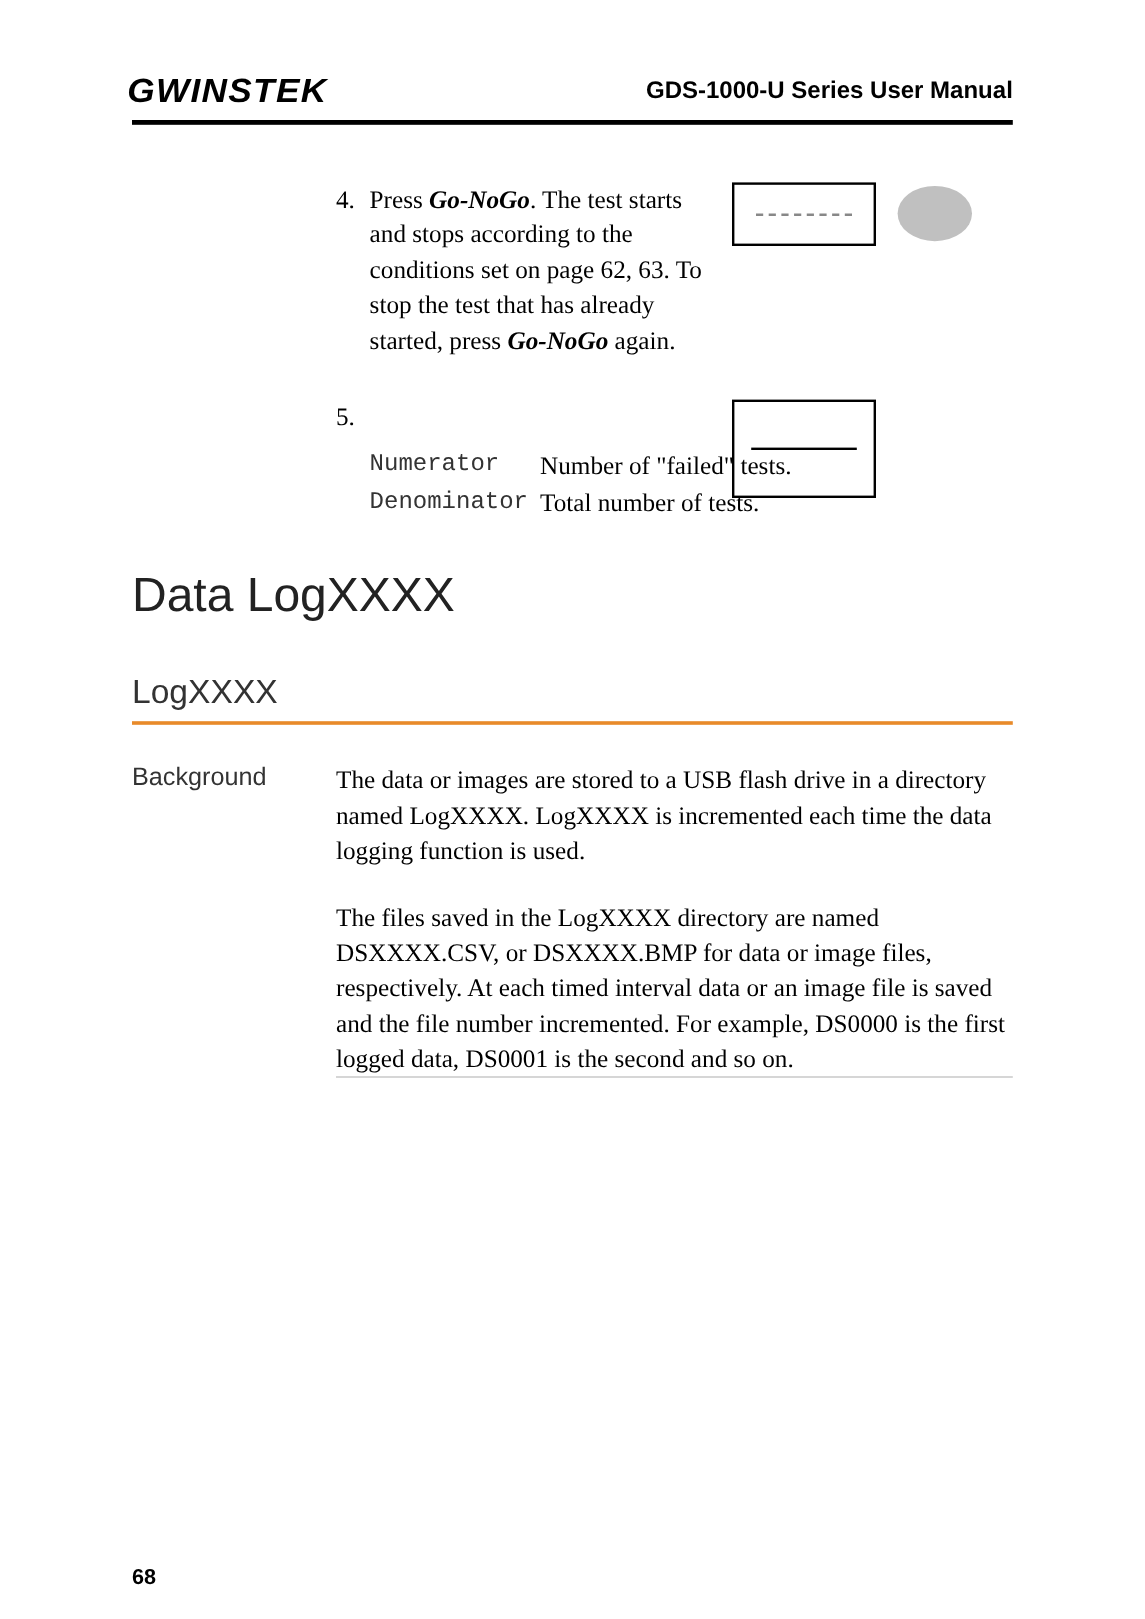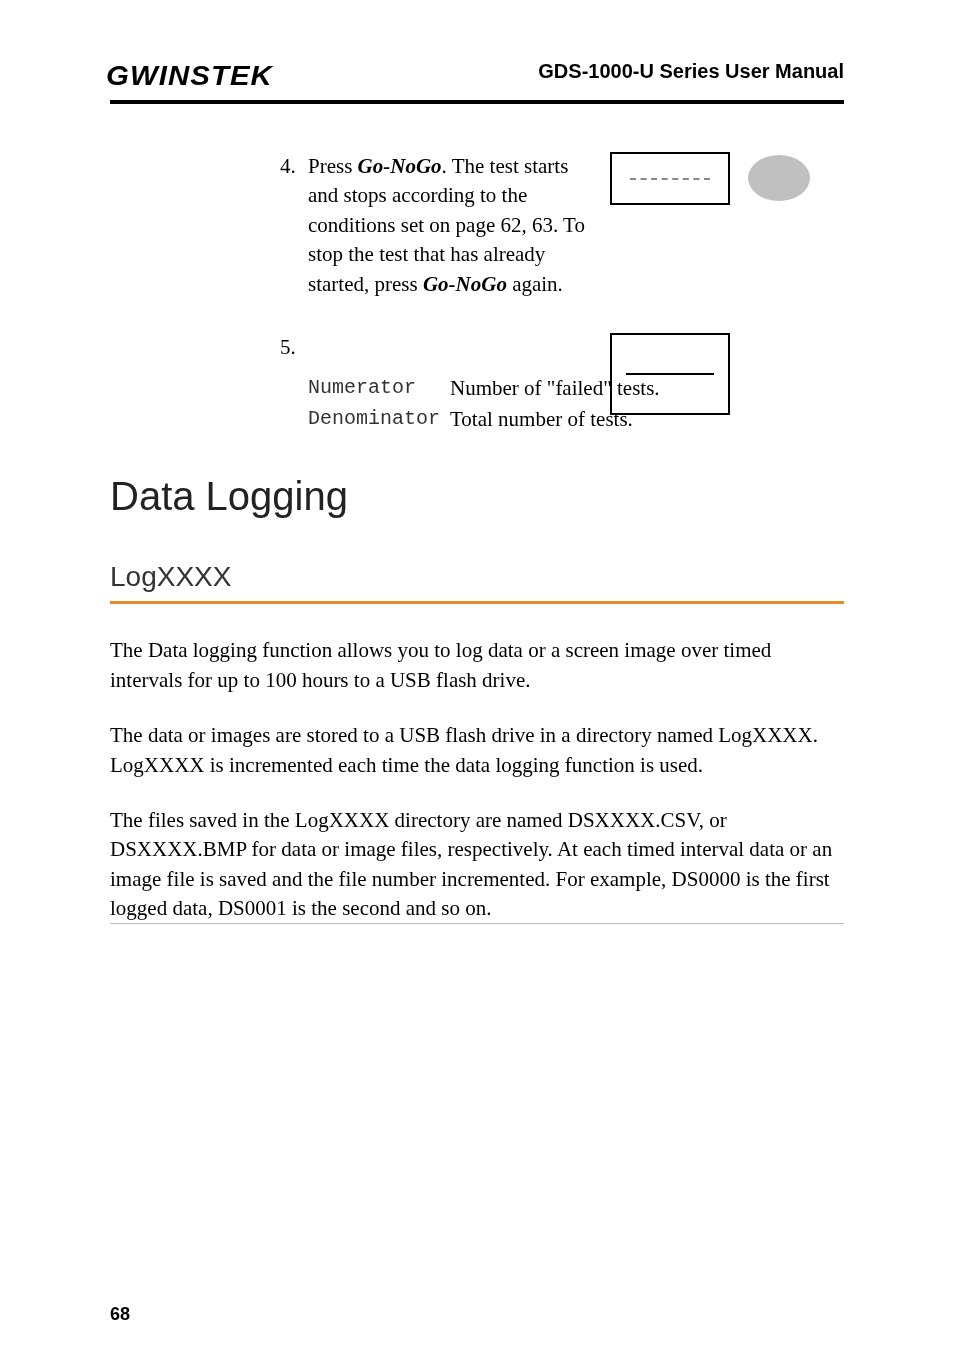--- a/index.html
+++ b/index.html
@@ -8,21 +8,21 @@
       height: 1349px;
       background: #fff;
       font-family: Georgia, 'Times New Roman', serif;
       color: #000;
       position: relative;
       padding: 60px 110px 30px 110px;
     }
     .header {
       display: flex;
       justify-content: space-between;
-      align-items: flex-start;
+      align-items: center;
       padding-bottom: 6px;
     }
     .logo {
       font-family: Arial, Helvetica, sans-serif;
       font-size: 28px;
       font-weight: 900;
       letter-spacing: 1px;
       font-style: italic;
       transform: scaleX(1.05);
     }
@@ -200,27 +200,27 @@
   <div class="subtable-spacer"></div>
   <div class="subtable-label">Numerator</div>
   <div class="subtable-val">Number of "failed" tests.</div>
 </div>
 <div class="subtable">
   <div class="subtable-spacer"></div>
   <div class="subtable-label">Denominator</div>
   <div class="subtable-val">Total number of tests.</div>
 </div>
 
-<h1 class="section">Data Logging</h1>
+<h1 class="section">Data LogXXXX</h1>
 
 <h2 class="subsection">LogXXXX</h2>
 <hr class="orange-rule">
 
 <div class="background-row">
+  <div class="background-label">Background</div>
   <div class="background-body">
-    <p>The Data logging function allows you to log data or a screen image over timed intervals for up to 100 hours to a USB flash drive.</p>
     <p>The data or images are stored to a USB flash drive in a directory named LogXXXX. LogXXXX is incremented each time the data logging function is used.</p>
     <p style="margin-bottom:6px;">The files saved in the LogXXXX directory are named DSXXXX.CSV, or DSXXXX.BMP for data or image files, respectively. At each timed interval data or an image file is saved and the file number incremented. For example, DS0000 is the first logged data, DS0001 is the second and so on.</p>
     <hr class="thin-rule">
   </div>
 </div>
 
 <div class="page-num">68</div>
 
 </body></html>

